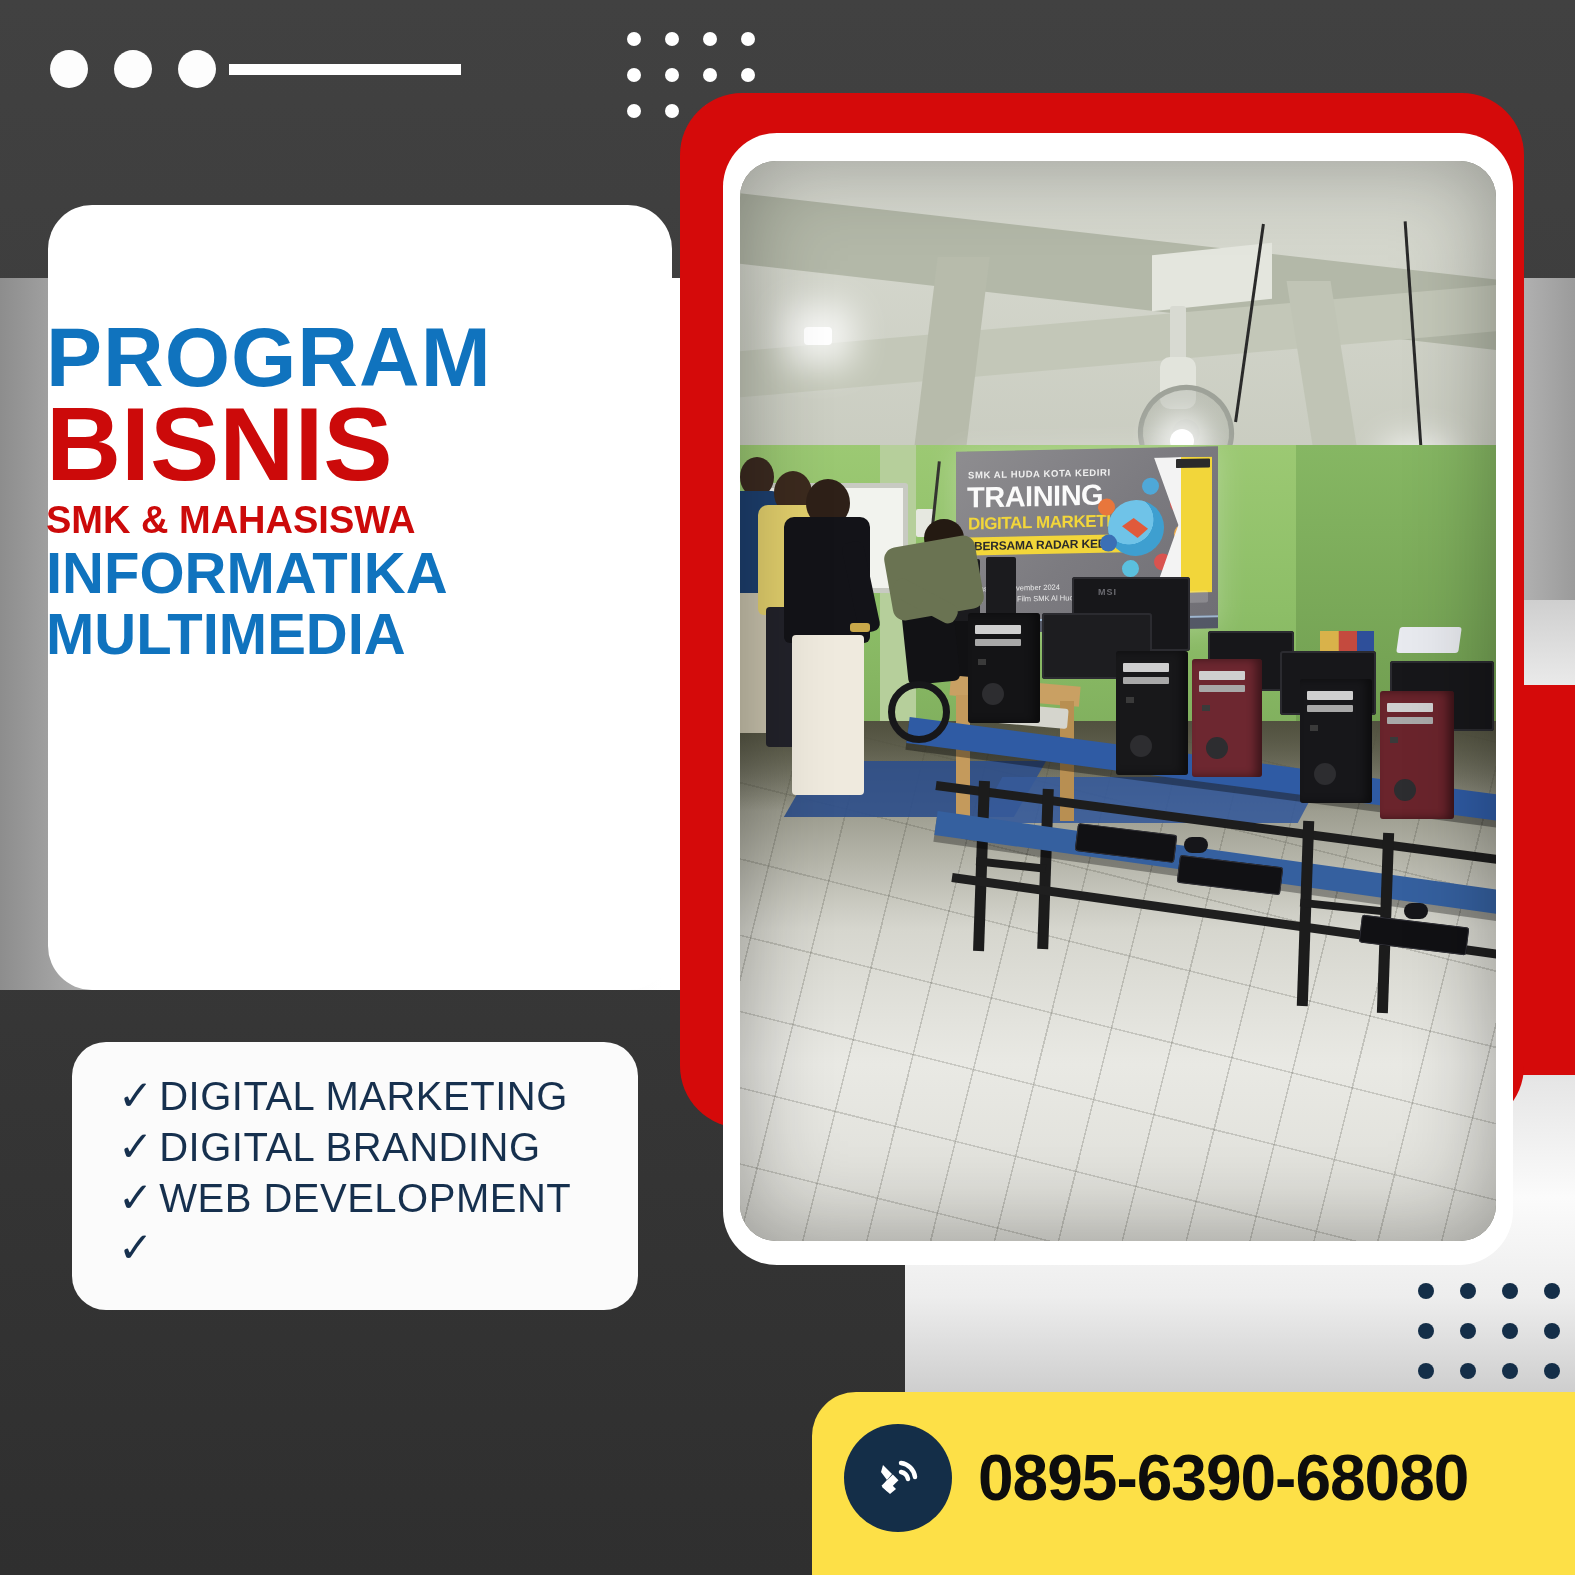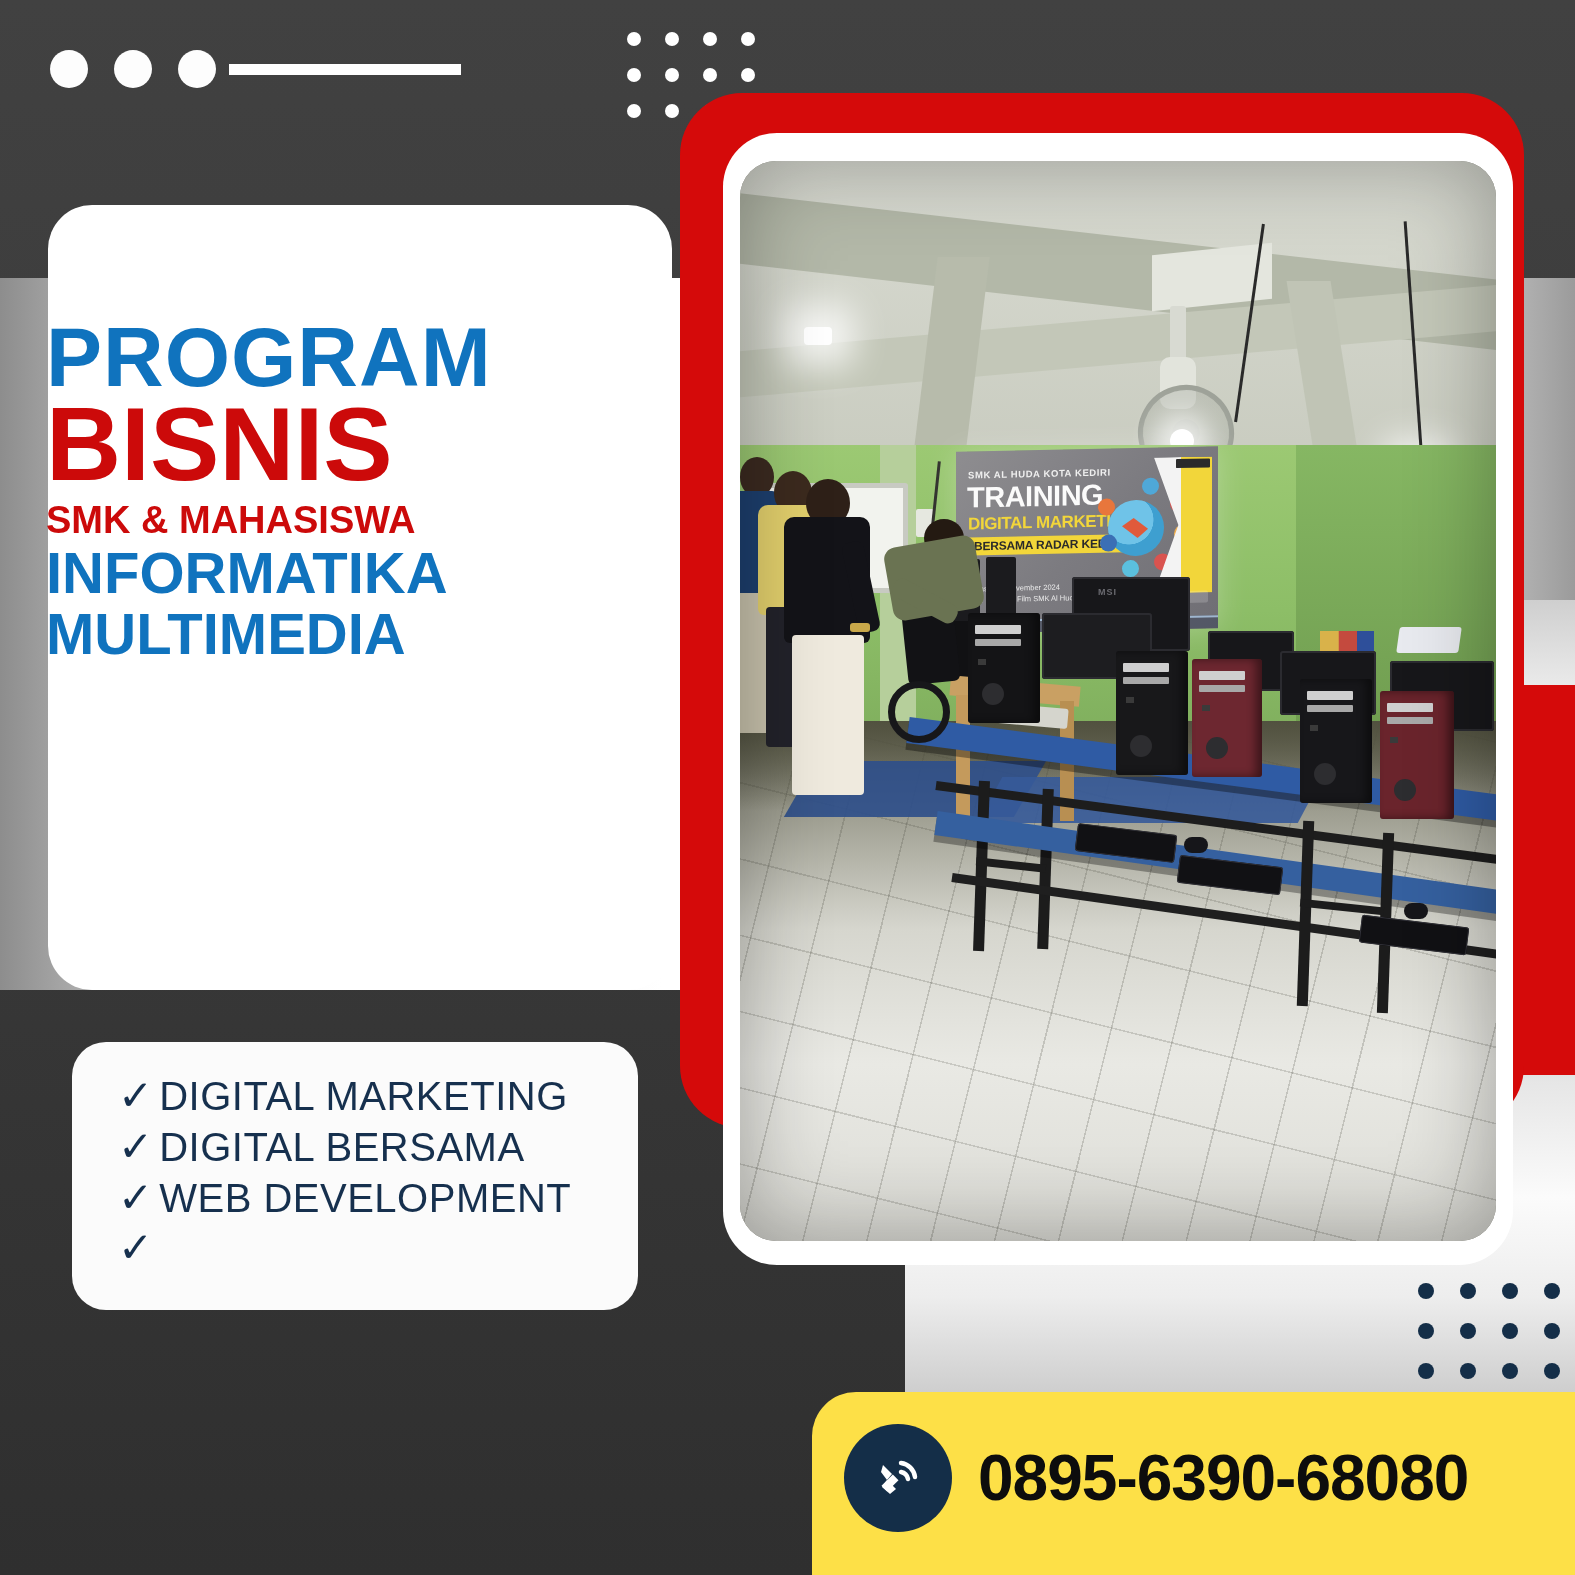--- a/index.html
+++ b/index.html
@@ -525,21 +525,21 @@
   </div>
 
   <div class="checklist-card"></div>
   <div class="checklist">
     <div class="check-row">
       <span class="check-mark">✓</span>
       <span class="check-label">DIGITAL MARKETING</span>
     </div>
     <div class="check-row">
       <span class="check-mark">✓</span>
-      <span class="check-label">DIGITAL BERSAMA</span>
+      <span class="check-label">DIGITAL BRANDING</span>
     </div>
     <div class="check-row">
       <span class="check-mark">✓</span>
       <span class="check-label">WEB DEVELOPMENT</span>
     </div>
     <div class="check-row">
       <span class="check-mark">✓</span>
     </div>
   </div>
 

